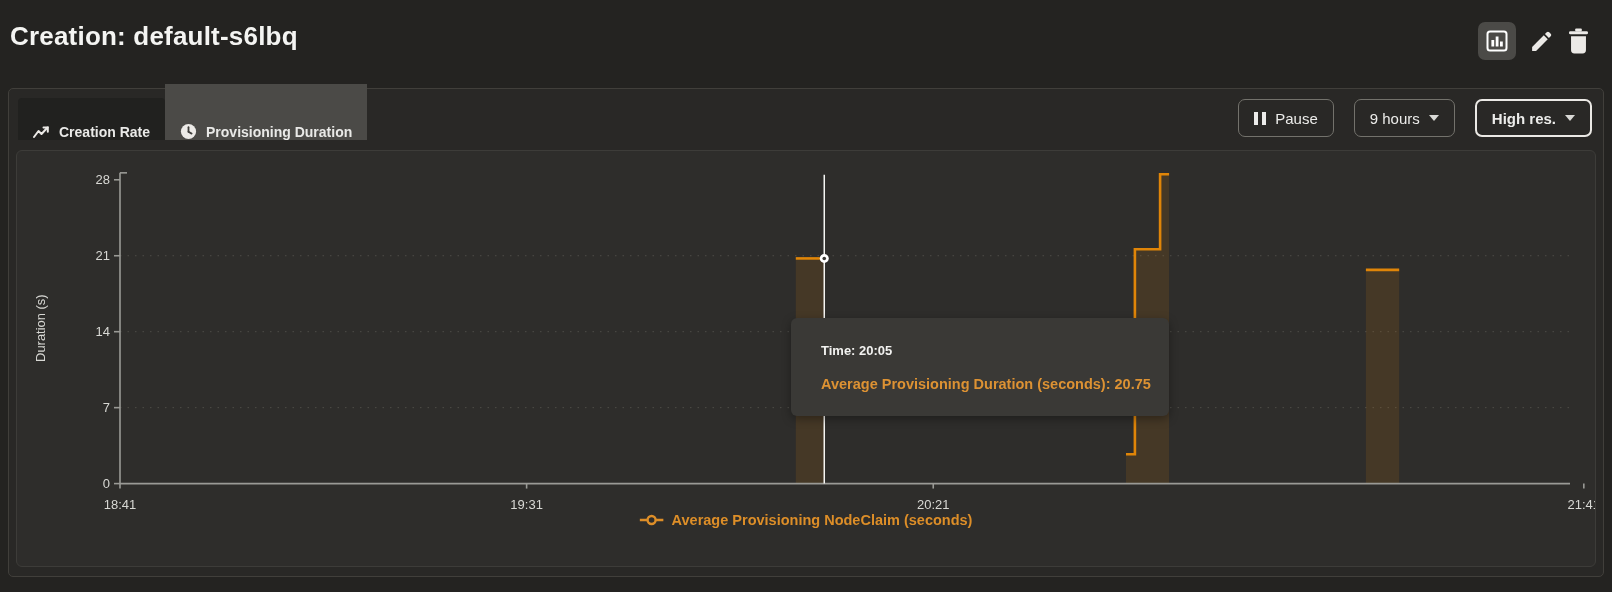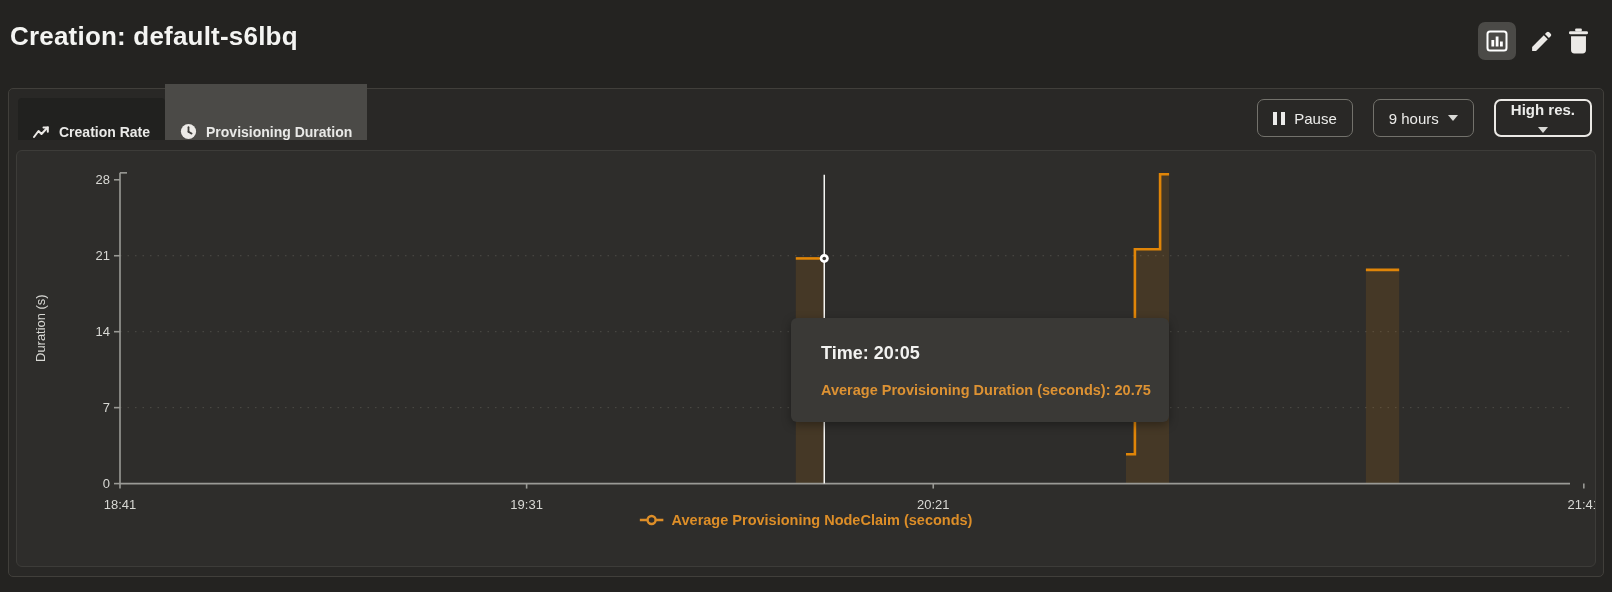--- a/index.html
+++ b/index.html
@@ -42,42 +42,42 @@
     font-size:14px; font-weight:600; color:#e9e9e7; cursor:pointer;
     background:#21211f; border-radius:4px 4px 0 0;
   }
   .tab.selected { background:#4b4a47; border-radius:0; height:56px; }
   .toolbar-right { display:flex; align-items:center; gap:20px; }
   .btn {
     height:38px; padding:0 15px; display:inline-flex; align-items:center; gap:9px;
     background:transparent; border:1px solid #73726c; border-radius:7px;
     color:#ececea; font-size:15px; font-family:inherit; cursor:pointer;
   }
-  .btn.strong { border:2px solid #ebe9e5; font-weight:600;flex-direction:column; }
+  .btn.strong { border:2px solid #ebe9e5; font-weight:600; }
   .pause-bars { display:inline-flex; gap:4px; }
   .pause-bars i { display:block; width:4px; height:13px; background:#ececea; }
   .caret {
     width:0; height:0; border-left:5px solid transparent;
     border-right:5px solid transparent; border-top:6px solid #d9d9d6;
   }
   
   .chart-card {
     position:absolute; left:7px; right:7px; top:61px; bottom:9px;
     background:#2e2d2b; border:1px solid #3d3c39; border-radius:6px;
   }
   #chart { position:absolute; left:0; top:0; width:100%; height:100%; }
   #chart text { font-family:"Liberation Sans", sans-serif; font-size:13px; fill:#d8d8d4; }
   .tooltip {
     position:absolute; left:774px; top:167px;
     background:#3a3936; border-radius:6px;
     padding:25px 18px 24px 30px;
     box-shadow:0 3px 10px rgba(0,0,0,.35);
     white-space:nowrap; z-index:3;
   }
-  .tooltip .tt-time { font-size:18px; font-weight:600; color:#f2f2f0; margin-bottom:18px; }
+  .tooltip .tt-time { font-size:13px; font-weight:600; color:#f2f2f0; margin-bottom:18px; }
   .tooltip .tt-series { font-size:14.5px; font-weight:600; color:#dd9233; }
   .legend {
     position:absolute; left:50%; top:361px; transform:translateX(-50%);
     display:flex; align-items:center; gap:8px; cursor:pointer; z-index:2;
   }
   .legend span { font-size:14.5px; font-weight:600; color:#dd8e28; }
 </style>
 </head>
 <body>
 

